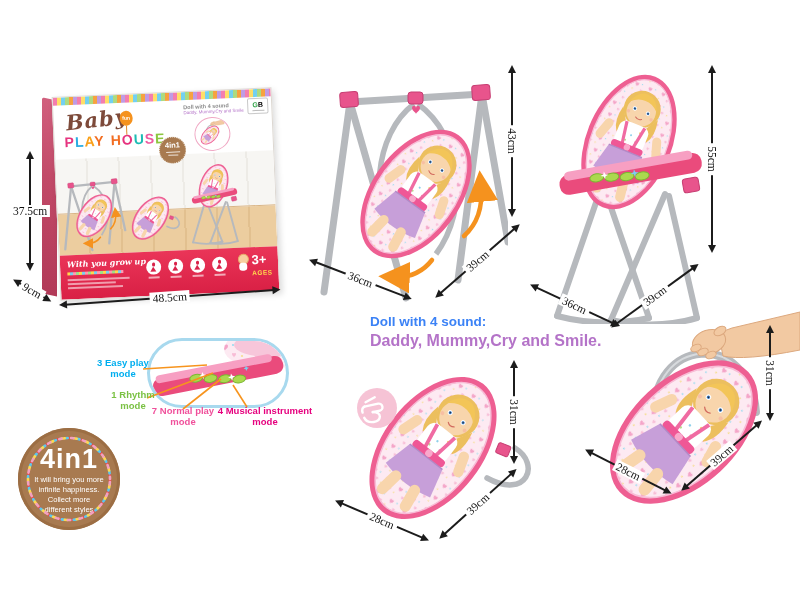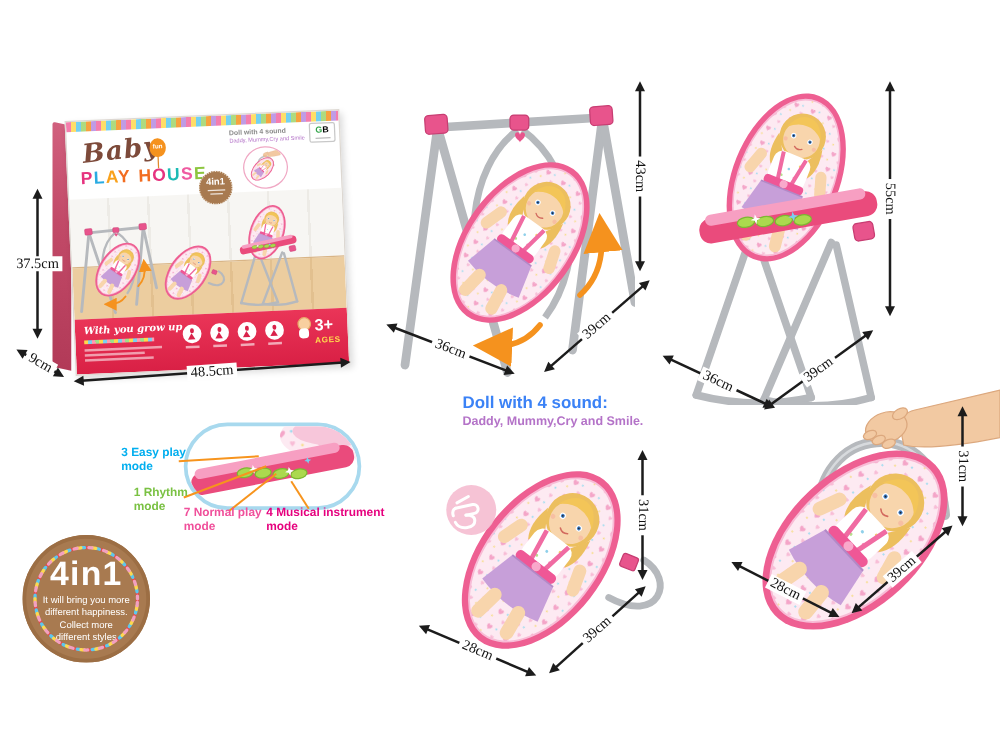--- a/index.html
+++ b/index.html
@@ -69,28 +69,28 @@
   .ficon .cap{position:absolute;left:2px;top:17px;width:11px;height:2px;background:rgba(255,255,255,.6);}
   .agegrp{position:absolute;right:6px;top:6px;display:flex;align-items:flex-start;gap:3px;}
   .babyico{width:13px;height:18px;position:relative;}
   .babyico .hd{position:absolute;left:2px;top:0;width:9px;height:9px;border-radius:50%;background:#f8cf9f;border:0.5px solid #e8a96a;}
   .babyico .bd{position:absolute;left:3px;top:9px;width:8px;height:8px;border-radius:40%;background:#fff;}
   .ageplus{color:#fff;font-weight:800;font-size:13px;line-height:13px;}
   .agelbl{display:block;color:#ffd84d;font-size:6.5px;font-weight:bold;letter-spacing:.5px;}
 
   
   .sound-title{left:370px;top:314px;font-size:13.5px;font-weight:bold;color:#3b82f6;}
-  .sound-sub{left:370px;top:332px;font-size:10px;font-weight:bold;color:#b473c8;}
+  .sound-sub{left:370px;top:332px;font-size:16px;font-weight:bold;color:#b473c8;}
 
   
   .closeup{left:95px;top:336px;width:240px;height:110px;}
   .pill{position:absolute;left:52px;top:2px;width:136px;height:64px;border-radius:40px;
       border:3px solid #a8d9ee;background:#fff;overflow:hidden;}
   .leader{position:absolute;left:0;top:0;}
-  .mode{position:absolute;font-weight:bold;font-size:9.5px;line-height:1.12;white-space:nowrap;}
+  .mode{position:absolute;font-weight:bold;font-size:9.5px;line-height:1.12;text-align:center;white-space:nowrap;}
   .m-easy{color:#00aeef}.m-rhythm{color:#7ac143}.m-normal{color:#f0509b}.m-musical{color:#e6007e}
 
   
   .badge{left:18px;top:428px;width:102px;height:102px;border-radius:50%;background:#a87a50;
       box-shadow:inset 0 0 0 3px #9c6e44;text-align:center;color:#fff;}
   .badge .ring{position:absolute;left:5px;top:5px;right:5px;bottom:5px;border-radius:50%;}
   .badge .title{display:block;margin-top:16px;font-size:27px;font-weight:800;letter-spacing:1px;}
   .badge .ln{display:block;font-size:7.6px;font-weight:normal;line-height:1.3;}
 </style>
 </head>
@@ -384,21 +384,21 @@
 
   <div class="badge abs">
     <svg class="ring" width="92" height="92" viewBox="0 0 92 92">
       <circle cx="46" cy="46" r="41" fill="none" stroke="#e84a4a" stroke-width="2.6" stroke-dasharray="2.6 9.4" stroke-linecap="round"></circle>
       <circle cx="46" cy="46" r="41" fill="none" stroke="#5bc8ee" stroke-width="2.6" stroke-dasharray="2.6 9.4" stroke-dashoffset="3" stroke-linecap="round"></circle>
       <circle cx="46" cy="46" r="41" fill="none" stroke="#ffd84d" stroke-width="2.6" stroke-dasharray="2.6 9.4" stroke-dashoffset="6" stroke-linecap="round"></circle>
       <circle cx="46" cy="46" r="41" fill="none" stroke="#f2a0c0" stroke-width="2.6" stroke-dasharray="2.6 9.4" stroke-dashoffset="9" stroke-linecap="round"></circle>
     </svg>
     <span class="title">4in1</span>
     <span class="ln">It will bring you more</span>
-    <span class="ln">different happiness.</span>
+    <span class="ln">infinite happiness.</span>
     <span class="ln">Collect more</span>
     <span class="ln">different styles</span>
   </div>
 
   <svg class="abs" style="left:345px;top:360px" width="190" height="186" viewBox="0 0 190 186">
     <use href="#g-bouncer"></use>
     <g>
       <circle cx="32" cy="48" r="20" fill="#f5bed2" opacity="0.93"></circle>
       <g stroke="#fff" fill="none" stroke-width="2.4" stroke-linecap="round" stroke-linejoin="round" transform="rotate(-12 32 48)">
         <path d="M20 44 h14 a3.6 3.6 0 0 1 0 7.2 h-7"></path>

